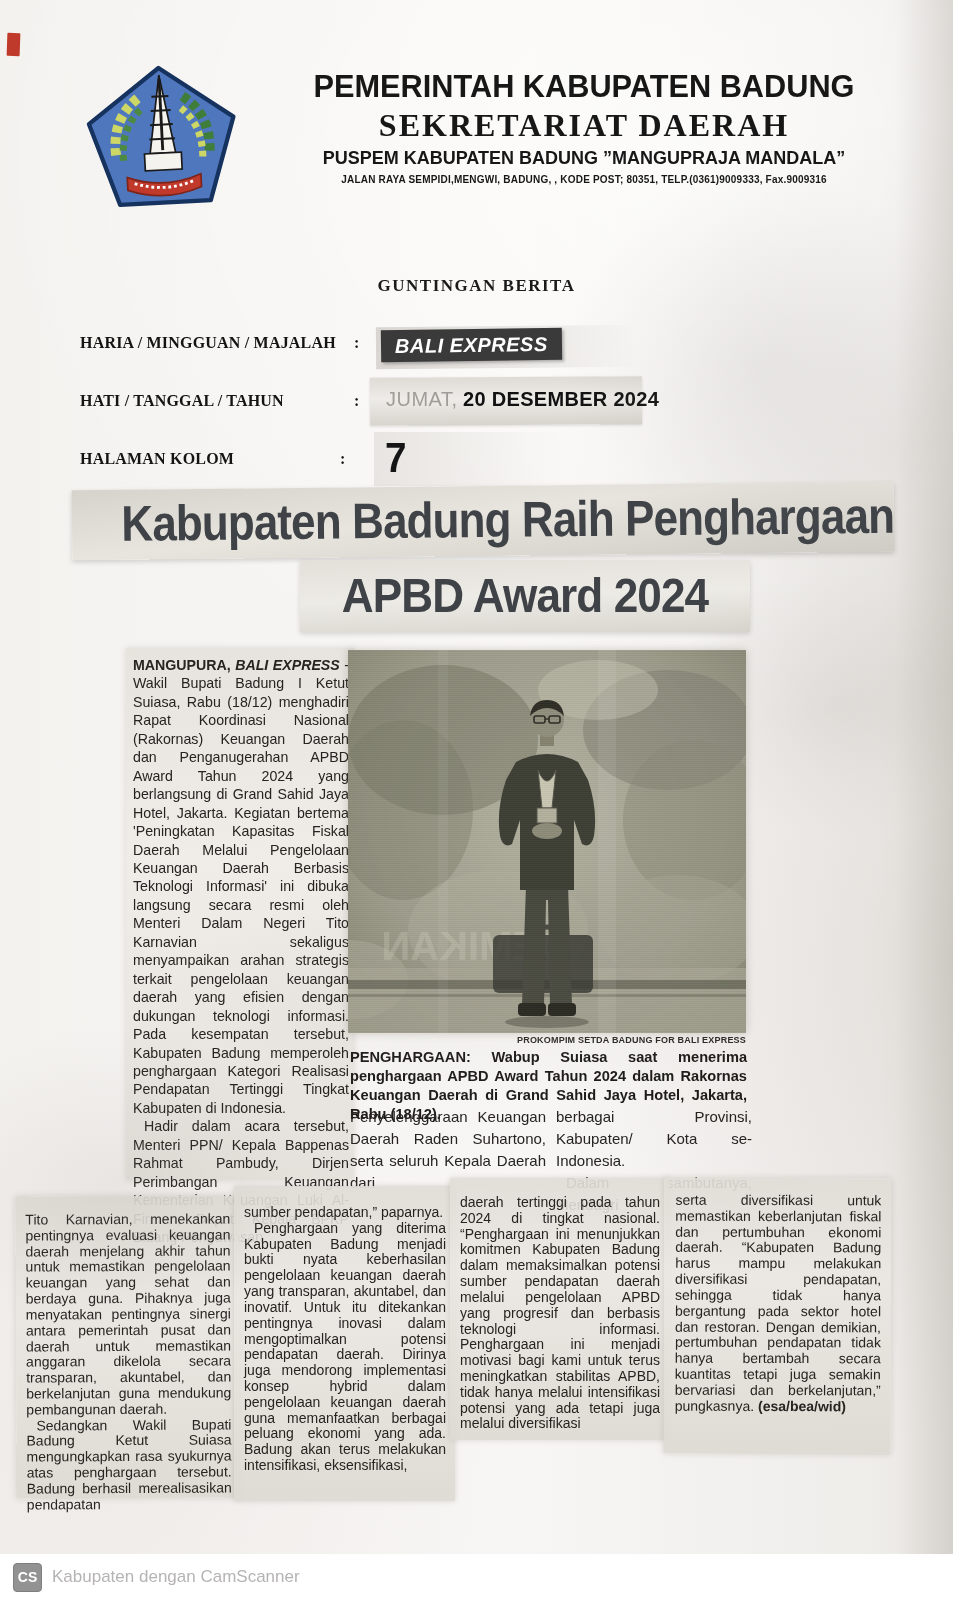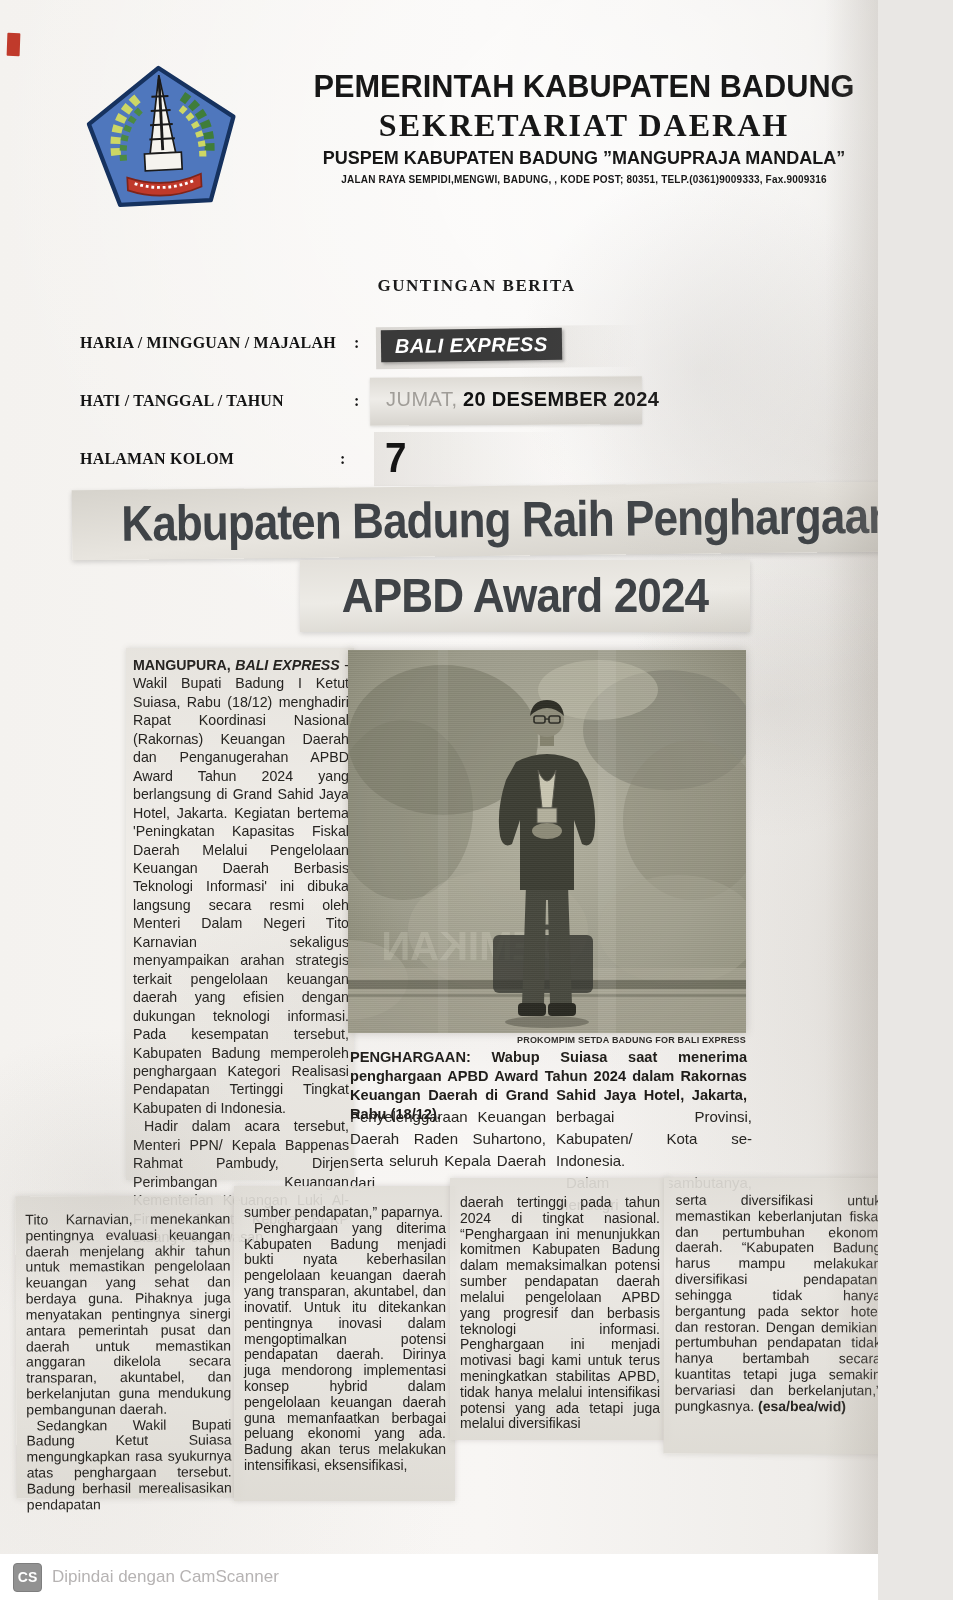--- a/index.html
+++ b/index.html
@@ -1,17 +1,17 @@
 <!DOCTYPE html>
 <html><head>
 <meta charset="utf-8">
 <style>
   html,body{margin:0;padding:0;background:#e9e7e4;}
   .page{
-    position:relative;width:878px;height:1600px;overflow:hidden;
+    position:relative;width:953px;height:1600px;overflow:hidden;
     background:
       radial-gradient(120% 60% at 70% 10%, rgba(255,255,255,.7), transparent 60%),
       radial-gradient(40% 30% at 95% 28%, rgba(165,158,150,.22), transparent 70%),
       radial-gradient(50% 40% at 100% 60%, rgba(180,173,164,.20), transparent 75%),
       radial-gradient(60% 35% at 10% 90%, rgba(200,194,186,.15), transparent 70%),
       linear-gradient(90deg, #f4f2ef 0%, #f8f6f4 55%, #efedea 92%, #e6e3df 100%);
     font-family:"Liberation Sans", sans-serif;
     color:#222;
   }
   .page::before{
@@ -224,16 +224,16 @@
   </div>
   <div class="abs news bcol bcol3">
     <p>daerah tertinggi pada tahun 2024 di tingkat nasional. “Penghargaan ini menunjukkan komitmen Kabupaten Badung dalam memaksimalkan potensi sumber pendapatan daerah melalui pengelolaan APBD yang progresif dan berbasis teknologi informasi. Penghargaan ini menjadi motivasi bagi kami untuk terus meningkatkan stabilitas APBD, tidak hanya melalui intensifikasi potensi yang ada tetapi juga melalui diversifikasi</p>
   </div>
   <div class="abs news bcol bcol4">
     <p><span>serta diversifikasi untuk memastikan keberlanjutan fiskal dan pertumbuhan ekonomi daerah. “Kabupaten Badung harus mampu melakukan diversifikasi pendapatan, sehingga tidak hanya bergantung pada sektor hotel dan restoran. Dengan demikian, pertumbuhan pendapatan tidak hanya bertambah secara kuantitas tetapi juga semakin bervariasi dan berkelanjutan,” pungkasnya. </span><span class="byline">(esa/bea/wid)</span></p>
   </div>
 
   <div class="abs footer">
     <div class="cs-badge">CS</div>
-    <div class="cs-text">Dipindai dengan CamScanner</div>
+    <div class="cs-text">Kabupaten dengan CamScanner</div>
   </div>
 
 </div>
 
 </body></html>

